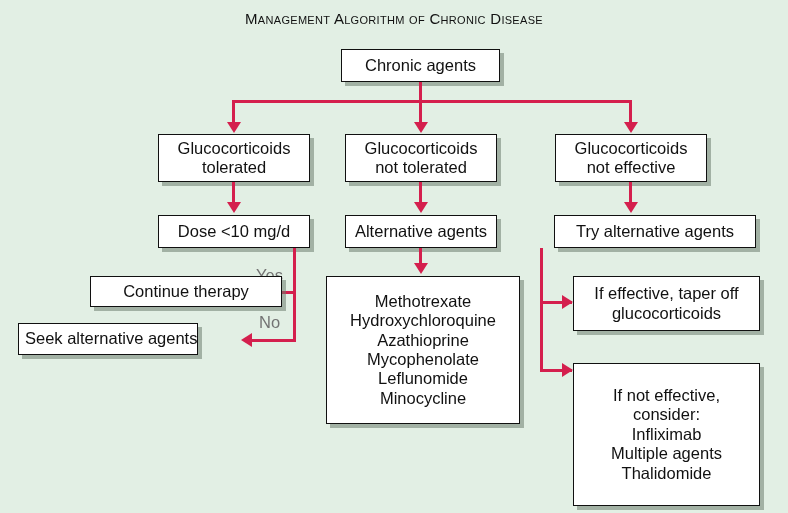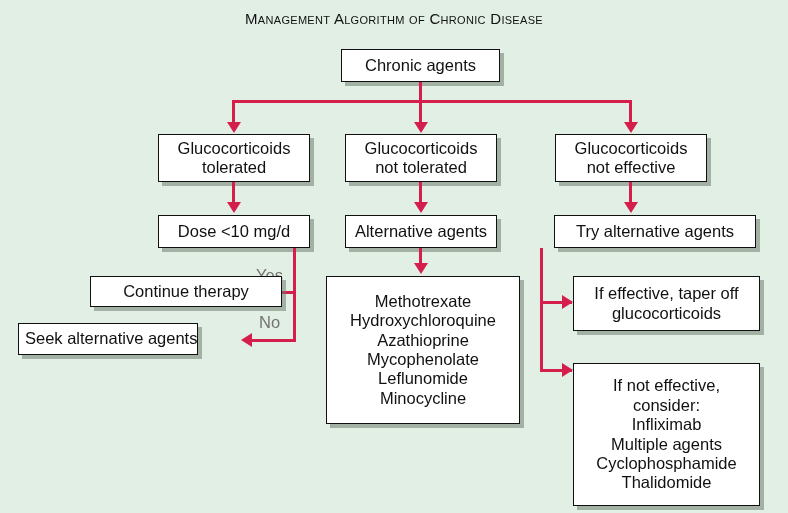--- a/index.html
+++ b/index.html
@@ -219,18 +219,17 @@
       <span class="ln">glucocorticoids</span>
     </div>
   </div>
 
   <div class="box" style="left:573px; top:347px; width:187px; height:143px;margin-top:16px;">
     <div class="lines">
       <span class="ln">If not effective,</span>
       <span class="ln">consider:</span>
       <span class="ln">Infliximab</span>
       <span class="ln">Multiple agents</span>
-      <span class="ln">Cyclophosphamide</span>
       <span class="ln">Thalidomide</span>
     </div>
   </div>
 
 </div>
 
 </body></html>

